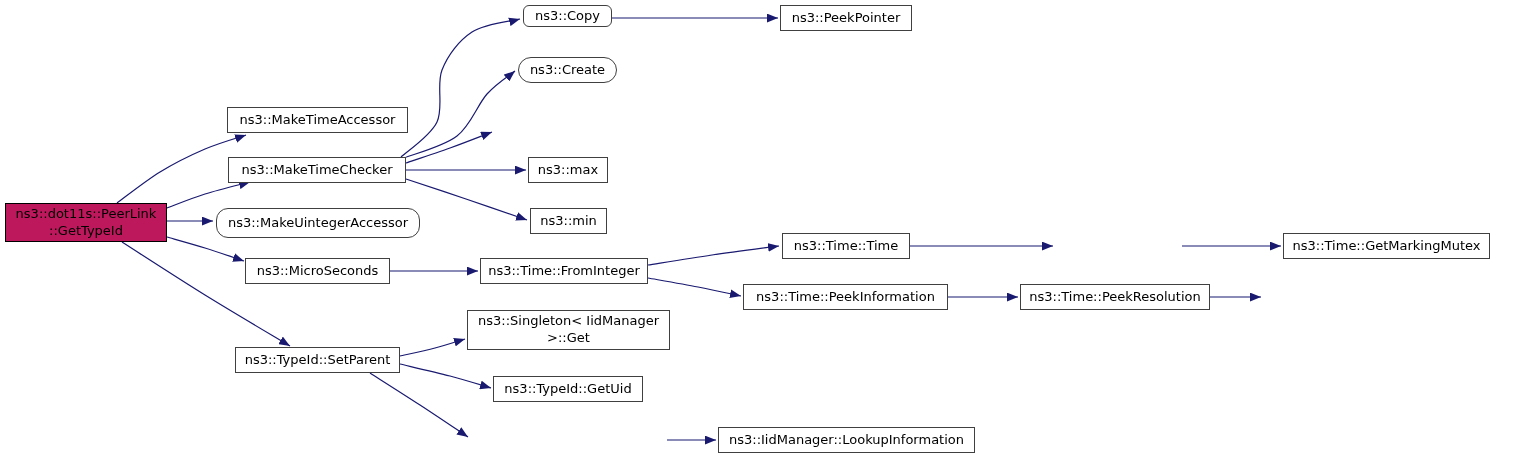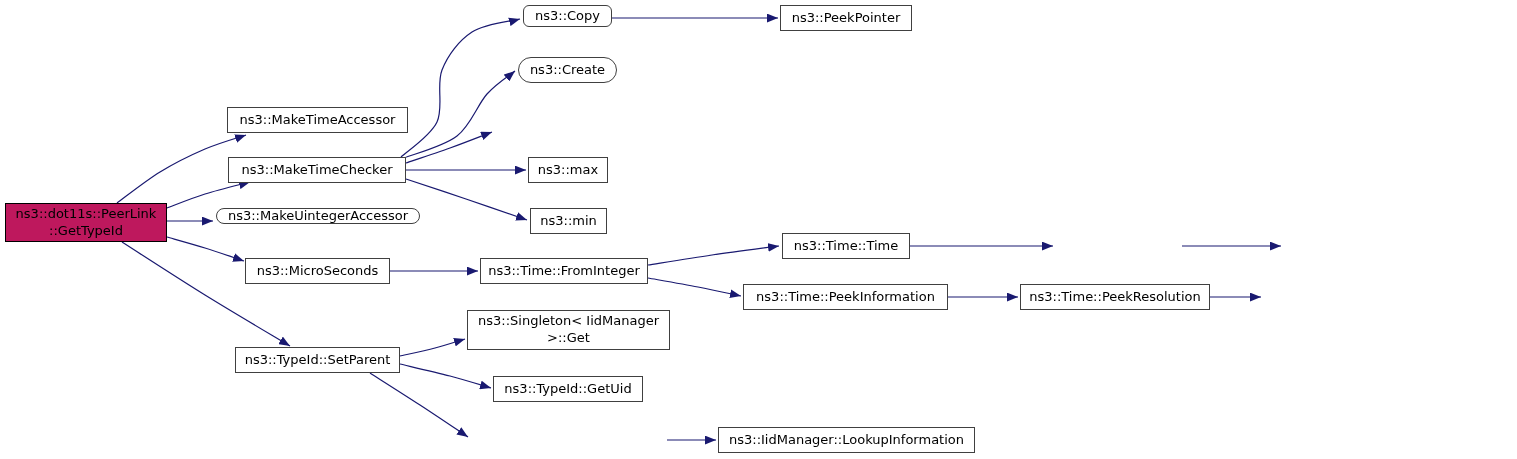--- a/index.html
+++ b/index.html
@@ -82,21 +82,21 @@
     <div class="node main" style="left: 5px; top: 203px; width: 162px; height: 39px;">
       <span class="label">ns3::dot11s::PeerLink
 ::GetTypeId</span>
     </div>
     <div class="node" style="left: 227px; top: 107px; width: 181px; height: 26px;">
       <span class="label">ns3::MakeTimeAccessor</span>
     </div>
     <div class="node" style="left: 228px; top: 157px; width: 178px; height: 26px;">
       <span class="label">ns3::MakeTimeChecker</span>
     </div>
-    <div class="node" style="left: 216px; top: 208px; width: 204px; height: 16px; border-radius: 12px;">
+    <div class="node" style="left: 216px; top: 208px; width: 204px; height: 30px; border-radius: 12px;">
       <span class="label">ns3::MakeUintegerAccessor</span>
     </div>
     <div class="node" style="left: 245px; top: 258px; width: 145px; height: 26px;">
       <span class="label">ns3::MicroSeconds</span>
     </div>
     <div class="node" style="left: 235px; top: 347px; width: 165px; height: 26px;">
       <span class="label">ns3::TypeId::SetParent</span>
     </div>
     <div class="node" style="left: 523px; top: 5px; width: 89px; height: 22px; border-radius: 6px;">
       <span class="label">ns3::Copy</span>
@@ -112,20 +112,23 @@
     </div>
     <div class="node" style="left: 530px; top: 208px; width: 77px; height: 26px;">
       <span class="label">ns3::min</span>
     </div>
     <div class="node" style="left: 480px; top: 258px; width: 168px; height: 26px;">
       <span class="label">ns3::Time::FromInteger</span>
     </div>
     <div class="node" style="left: 782px; top: 233px; width: 128px; height: 26px;">
       <span class="label">ns3::Time::Time</span>
     </div>
+    <div class="node" style="left: 1283px; top: 233px; width: 207px; height: 26px;">
+      <span class="label">ns3::Time::GetMarkingMutex</span>
+    </div>
     <div class="node" style="left: 743px; top: 284px; width: 205px; height: 26px;">
       <span class="label">ns3::Time::PeekInformation</span>
     </div>
     <div class="node" style="left: 1020px; top: 284px; width: 190px; height: 26px;">
       <span class="label">ns3::Time::PeekResolution</span>
     </div>
     <div class="node" style="left: 467px; top: 310px; width: 203px; height: 40px;">
       <span class="label">ns3::Singleton&lt; IidManager
 &gt;::Get</span>
     </div>

